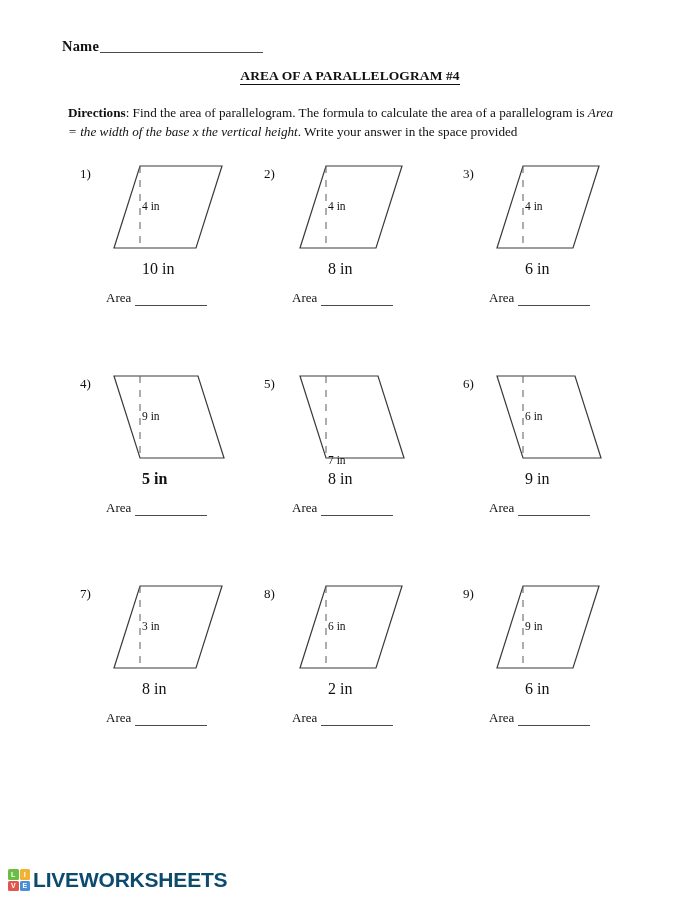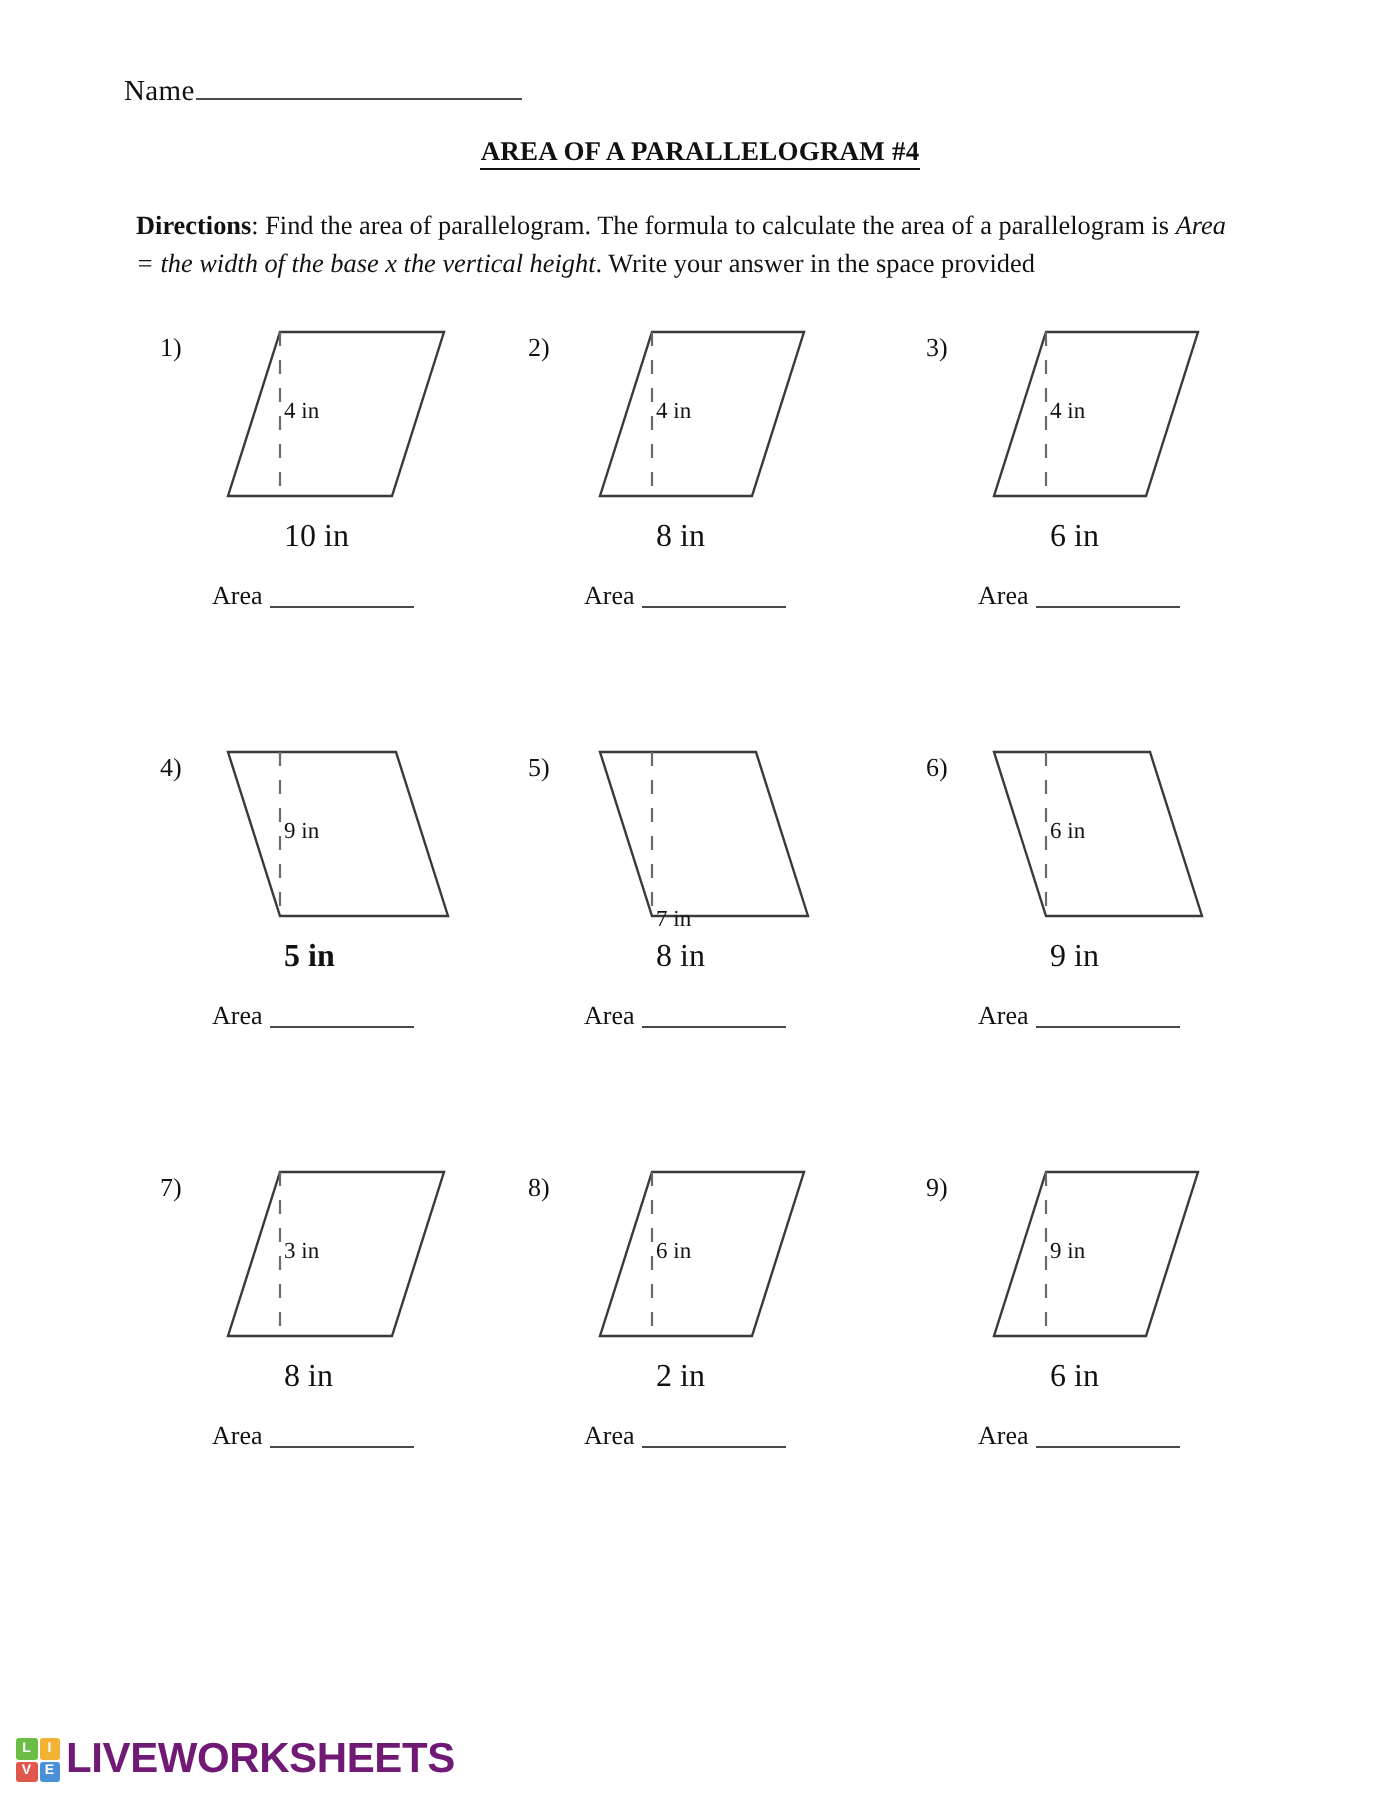--- a/index.html
+++ b/index.html
@@ -15,22 +15,23 @@
     color: #111111;
     overflow: hidden;
   }
 
   
   .name-row {
     position: absolute;
     left: 62px;
     top: 38px;
     display: flex;
-    align-items: flex-start;
+    align-items: center;
     font-size: 14.5px;
+    font-weight: bold;
   }
   .name-label { letter-spacing: .2px; }
   .name-rule {
     width: 163px;
     border-bottom: 1.2px solid #4a4a4a;
     height: 11px;
     margin-left: 1px;
   }
 
   
@@ -108,21 +109,21 @@
   .b-label {
     position: absolute;
     font-size: 16px;
     white-space: nowrap;
   }
 
   .area-row {
     position: absolute;
     top: 130px;
     display: flex;
-    align-items: center;
+    align-items: flex-end;
     font-size: 13px;
   }
   .area-rule {
     width: 72px;
     border-bottom: 1.1px solid #4a4a4a;
     height: 10px;
     margin-left: 4px;
   }
 
   
@@ -336,14 +337,14 @@
 
 </div>
 
 <div class="footer">
   <div class="logo-mark">
     <div class="logo-tile t0" style="background: rgb(108, 189, 69);">L</div>
     <div class="logo-tile t1" style="background: rgb(242, 178, 51);">I</div>
     <div class="logo-tile t2" style="background: rgb(226, 87, 76);">V</div>
     <div class="logo-tile t3" style="background: rgb(74, 144, 217);">E</div>
   </div>
-  <div class="logo-text" style="color: #701a75;">LIVEWORKSHEETS</div>
+  <div class="logo-text" style="color: #0c4a6e;">LIVEWORKSHEETS</div>
 </div>
 
 </body></html>

